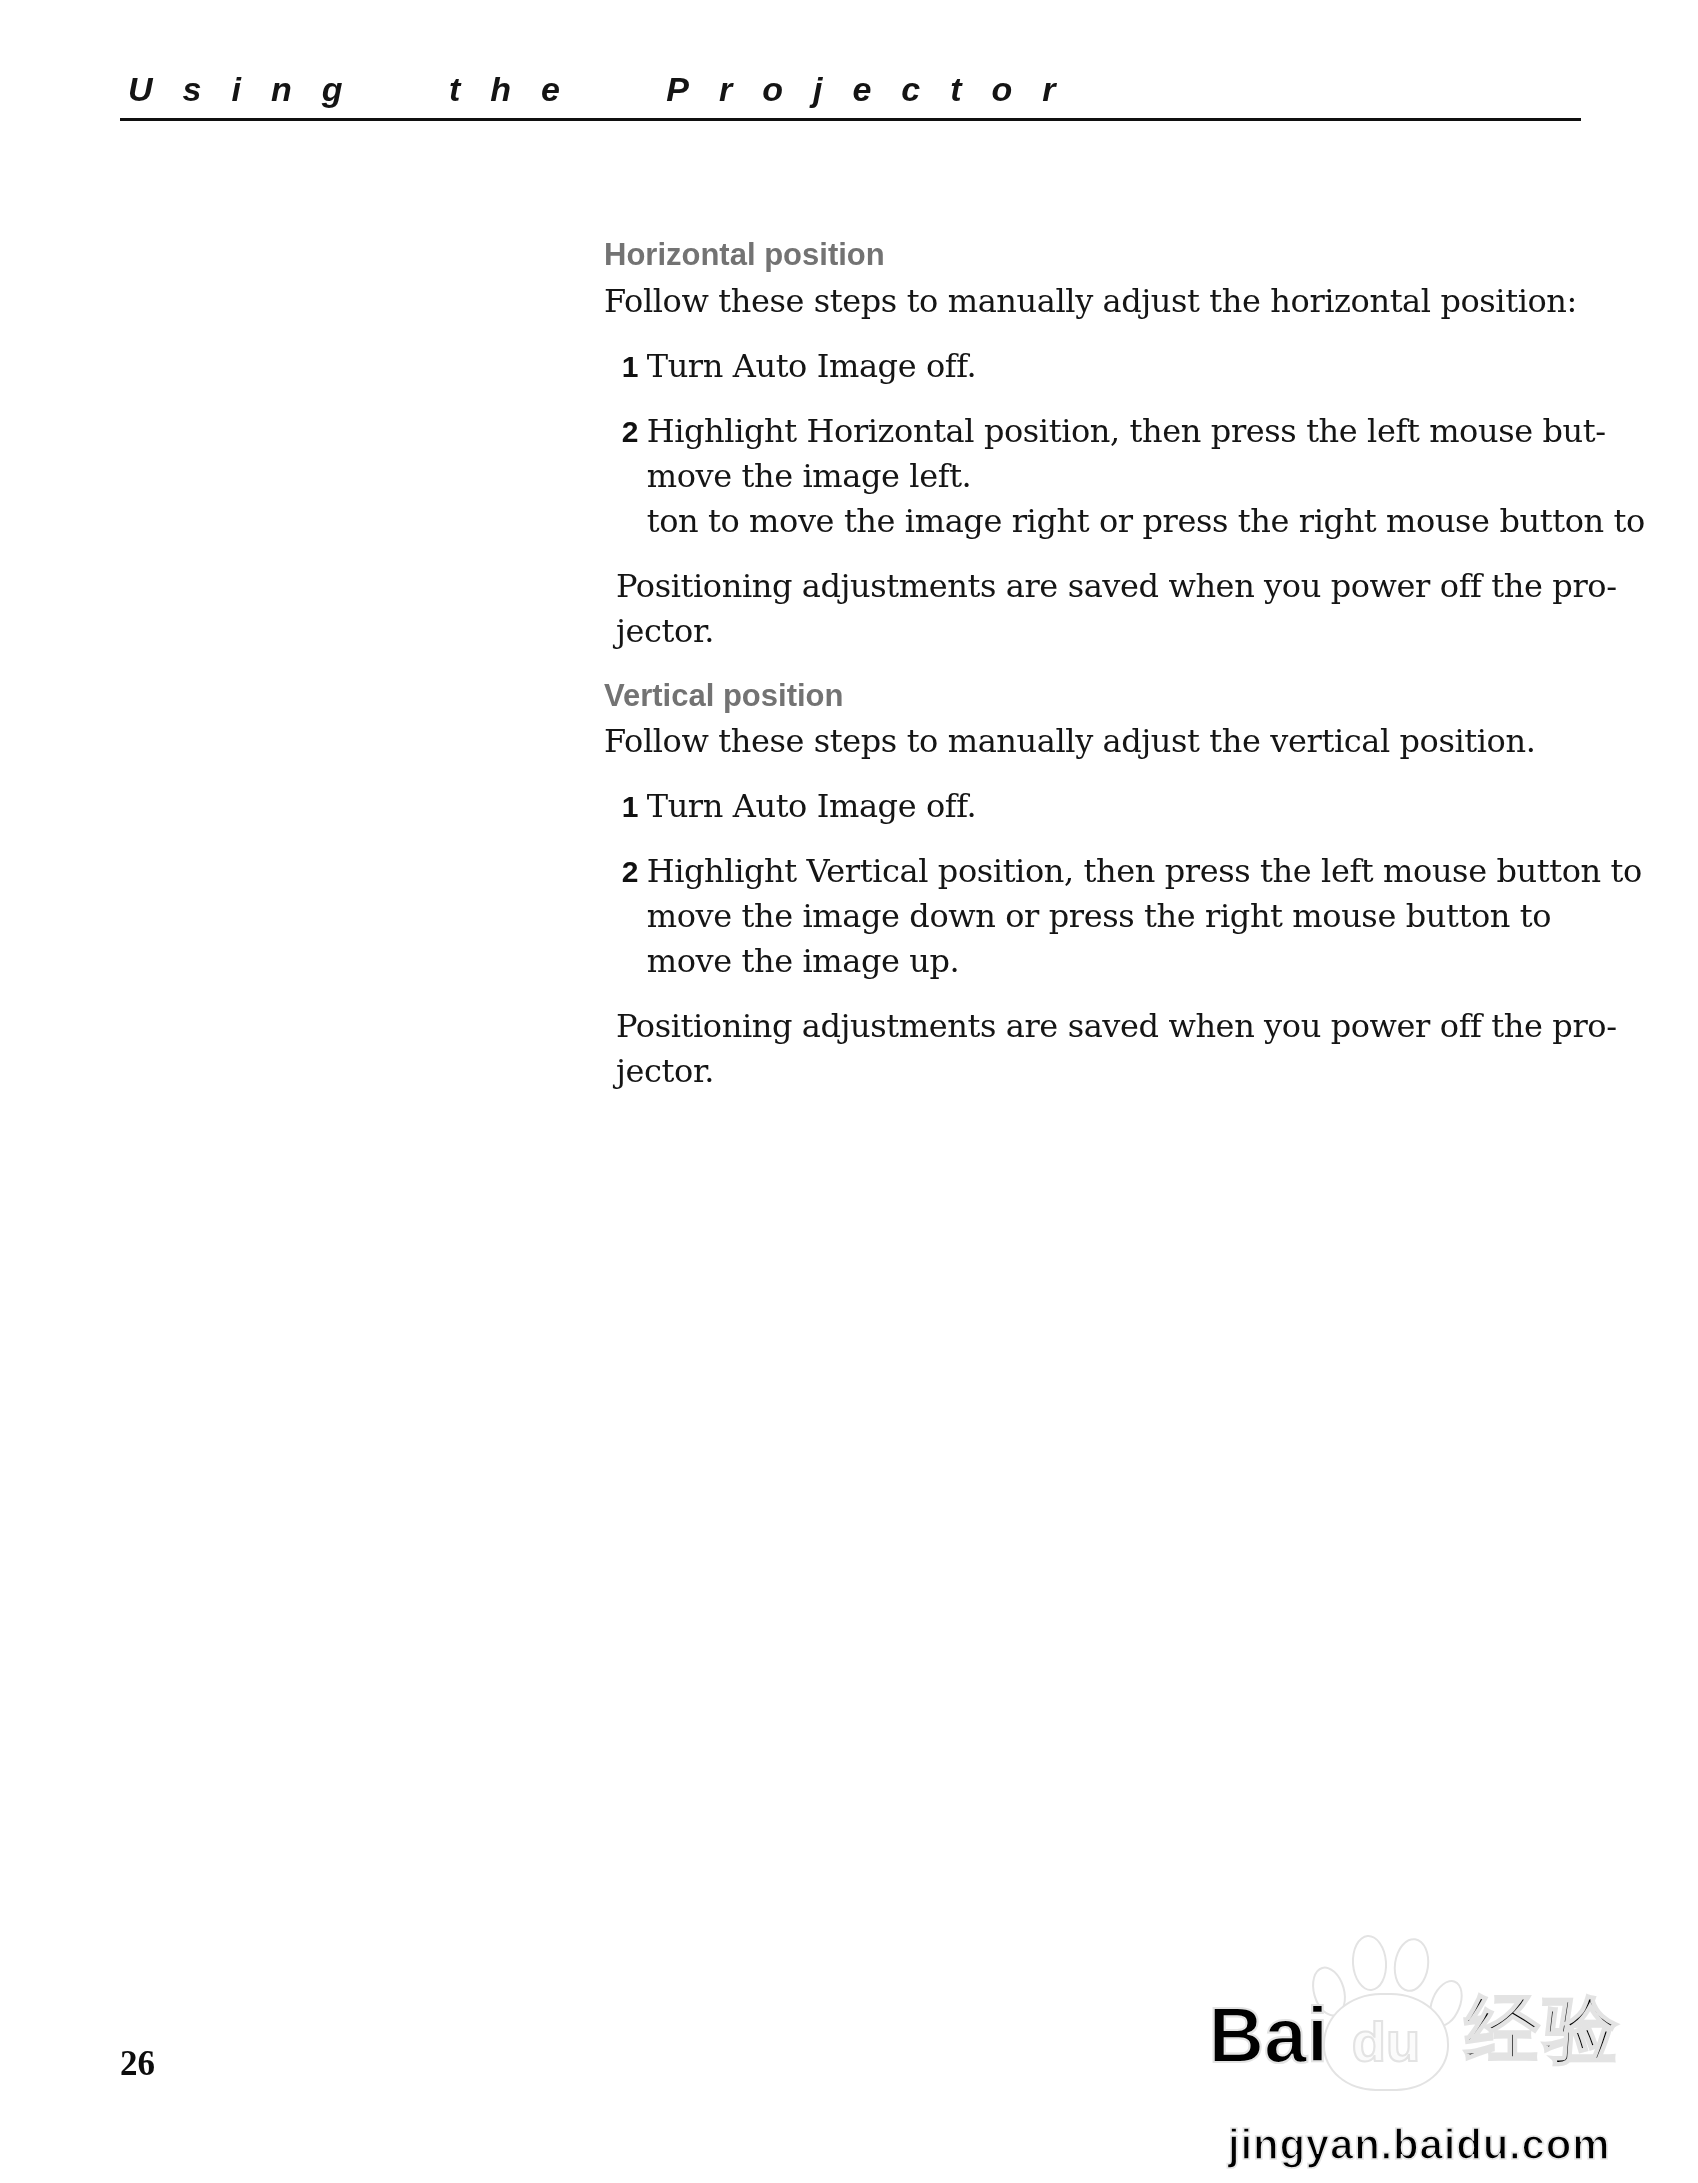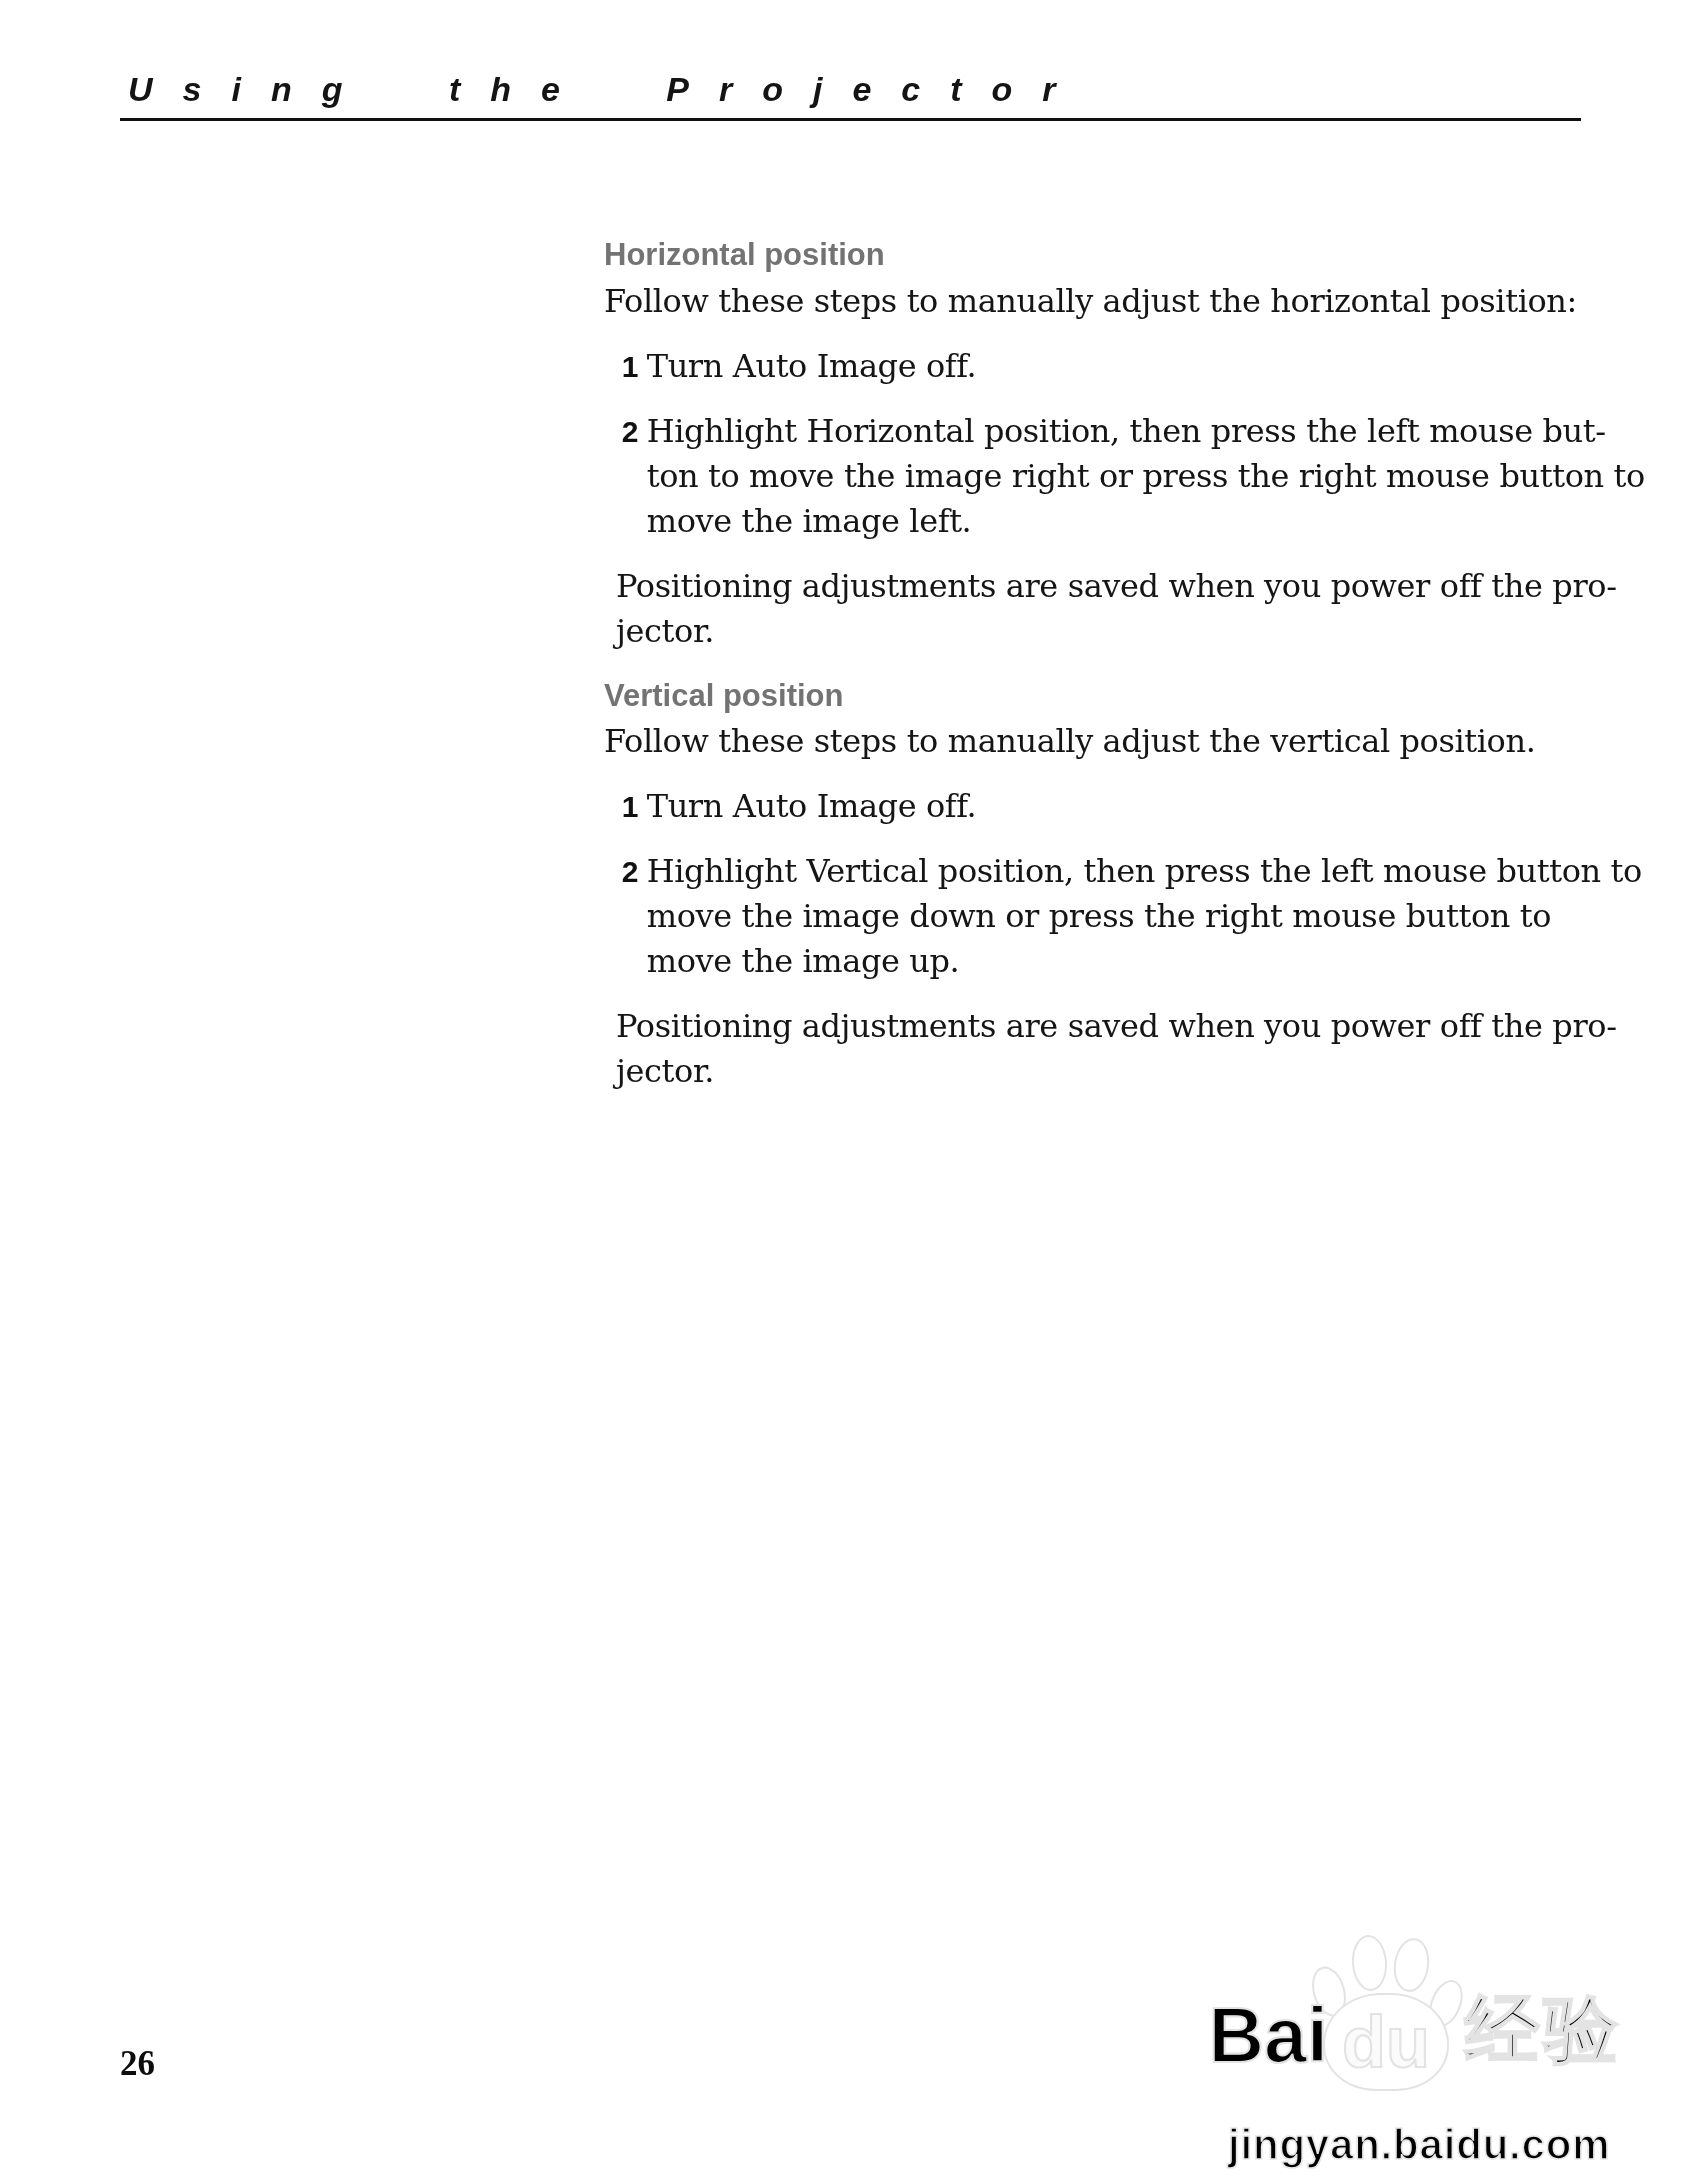--- a/index.html
+++ b/index.html
@@ -138,21 +138,21 @@
     background: #ffffff;
     border: 2.5px solid #e3e3e3;
     border-radius: 46% 46% 42% 42% / 52% 52% 46% 46%;
     display: flex;
     align-items: center;
     justify-content: center;
   }
   .paw-pad .wm-du {
     font-family: "Liberation Sans", sans-serif;
     font-weight: 700;
-    font-size: 72px;
+    font-size: 56px;
     color: #fbfbfb;
     -webkit-text-stroke: 2.1px #e3e3e3;
   }
 </style>
 </head>
 <body>
 
 <div class="page">
 
   <div class="running-head">Using the Projector</div>
@@ -168,22 +168,22 @@
       <div class="step">
         <span class="step-num">1</span>
         <span class="step-body">
           <div class="bodyline">Turn Auto Image off.</div>
         </span>
       </div>
       <div class="step">
         <span class="step-num">2</span>
         <span class="step-body">
           <div class="bodyline">Highlight Horizontal position, then press the left mouse but-</div>
+          <div class="bodyline">move the image left.</div>
           <div class="bodyline">ton to move the image right or press the right mouse button to</div>
-          <div class="bodyline">move the image left.</div>
         </span>
       </div>
       <div class="note">
         <div class="bodyline">Positioning adjustments are saved when you power off the pro-</div>
         <div class="bodyline">jector.</div>
       </div>
     </section>
 
     <section>
       <h2 class="section-heading">Vertical position</h2>

